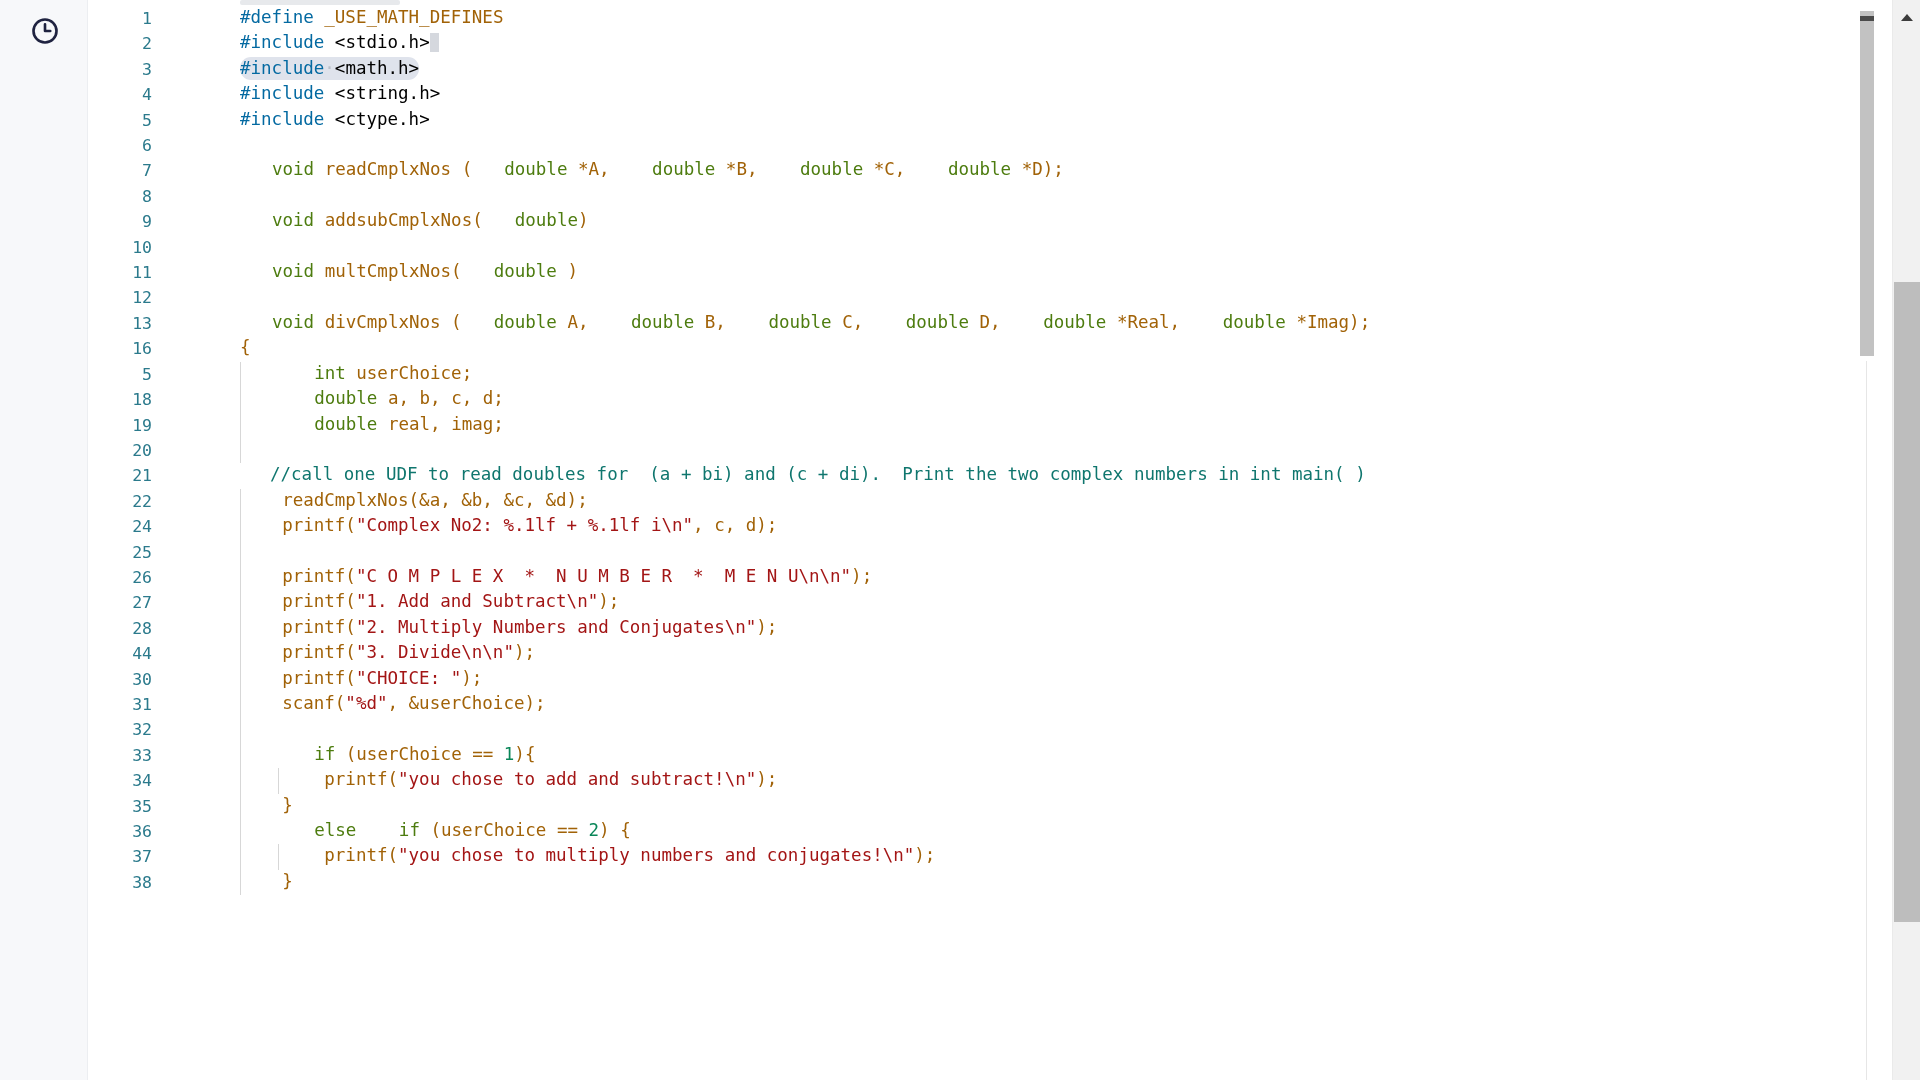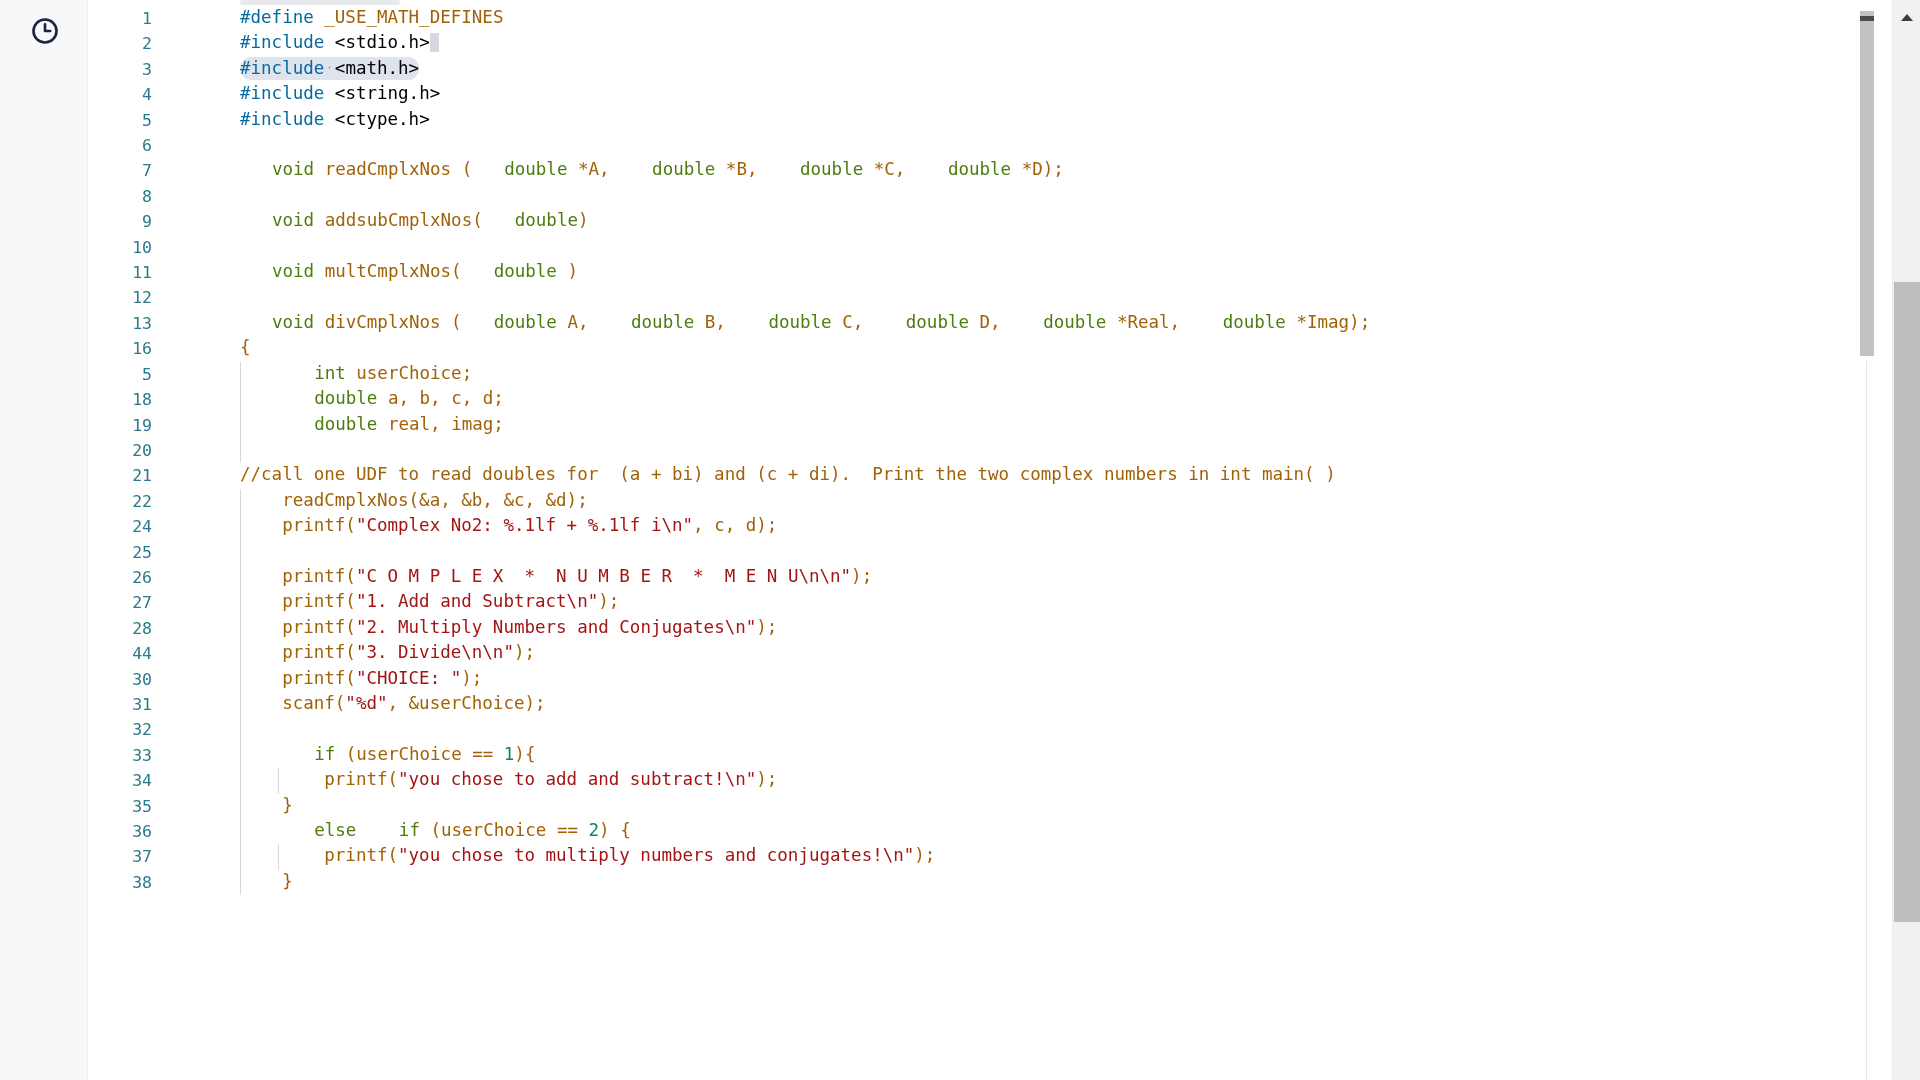--- a/index.html
+++ b/index.html
@@ -118,21 +118,21 @@
     background: #d7d7d7;
   }
   .g1 { left: 70px; }
   .g2 { left: 108px; }
 
   
   .kw    { color: #4d7c0f; margin-left: 32px; }
   .pp    { color: #0369a1; }
   .inc   { color: #000000; }
   .str   { color: #a31515; }
-  .cmt   { color: #a16207; }
+  .cmt   { color: #0f766e; margin-left: 30px; }
   .num   { color: #098658; }
   .plain { color: #a16207; }
 
   
   .sel {
     background: #dfe3ec;
     border-radius: 11px;
   }
   
   .caretbox {

